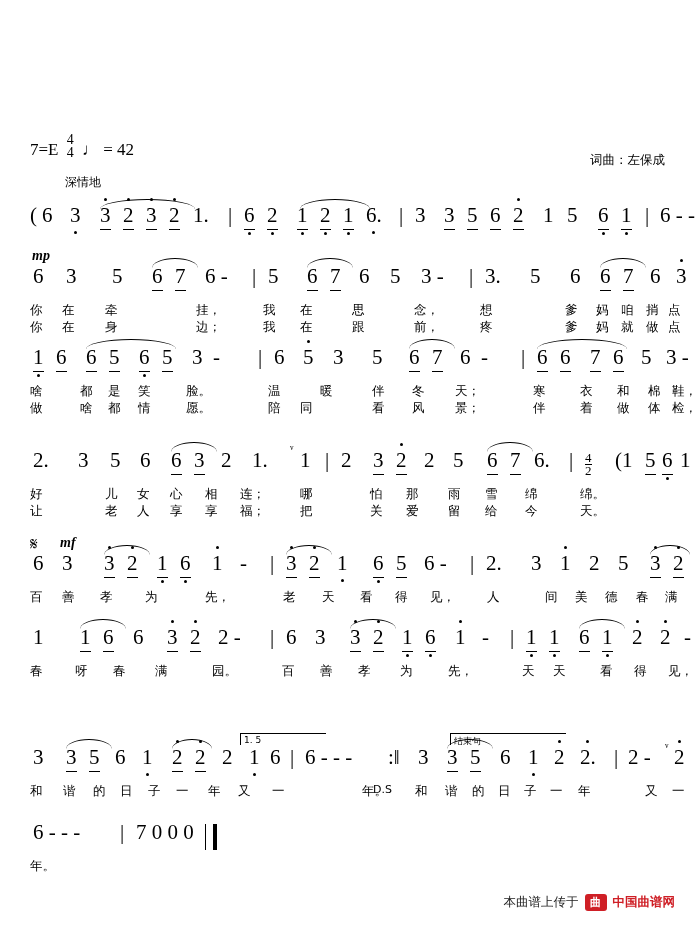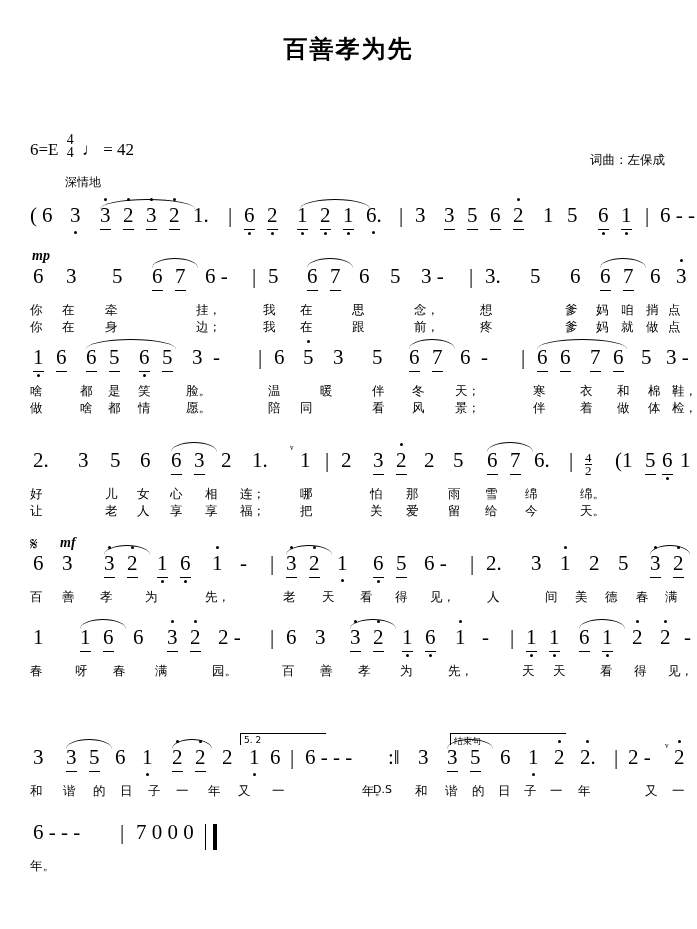--- a/index.html
+++ b/index.html
@@ -121,24 +121,23 @@
     display:inline-block;width:22px;height:17px;background:#cf1f26;color:#fff;
     border-radius:3px;font-size:11px;line-height:17px;text-align:center;font-weight:bold;
   }
   .footer .brand{color:#cf1f26;font-weight:bold;}
 </style>
 </head>
 <body>
 
 <div class="page">
 
-  <div class="title">百善孝为先</div>
 
   <div class="key-sig">
-    <span>6=E</span>
+    <span>7=E</span>
     <span class="frac">
       <span>4</span>
       <span>4</span>
     </span>
     <span class="note-glyph">♩</span>
     <span>= 42</span>
   </div>
   <div class="expr">深情地</div>
   <div class="composer">词曲：左保成</div>
 
@@ -425,21 +424,21 @@
       <span class="tok" style="left:358px;">孝</span><span class="tok" style="left:400px;">为</span>
       <span class="tok" style="left:448px;">先，</span>
       <span class="tok" style="left:522px;">天</span><span class="tok" style="left:553px;">天</span>
       <span class="tok" style="left:600px;">看</span><span class="tok" style="left:634px;">得</span>
       <span class="tok" style="left:668px;">见，</span>
     </div>
   </div>
 
   <div class="sys" style="top:725px;">
     <div class="bracket" style="left:240px;top:8px;width:85px;">
-      <span>5. 2</span>
+      <span>1. 5</span>
     </div>
     <div class="bracket" style="left:450px;top:8px;width:115px;">
       <span>结束句</span>
     </div>
     <div class="notes" style="margin-top:20px;">
       <span class="tok" style="left:33px;">3</span>
       <span class="tok u1" style="left:66px;">3</span>
       <span class="tok u1" style="left:89px;">5</span>
       <span class="tok" style="left:115px;">6</span>
       <span class="tok dotunder" style="left:142px;">1</span>
@@ -487,14 +486,19 @@
       <span class="tok" style="left:33px;">6 - - -</span>
       <span class="tok" style="left:120px;">|</span>
       <span class="tok" style="left:136px;">7 0 0 0</span>
     </div>
     <div class="endbar" style="left:205px;top:4px;"></div>
     <div class="lyr" style="margin-top:4px;">
       <span class="tok" style="left:30px;">年。</span>
     </div>
   </div>
 
+  <div class="footer">
+    <span>本曲谱上传于</span>
+    <span class="logo">曲</span>
+    <span class="brand">中国曲谱网</span>
+  </div>
 
 </div>
 
 </body></html>

